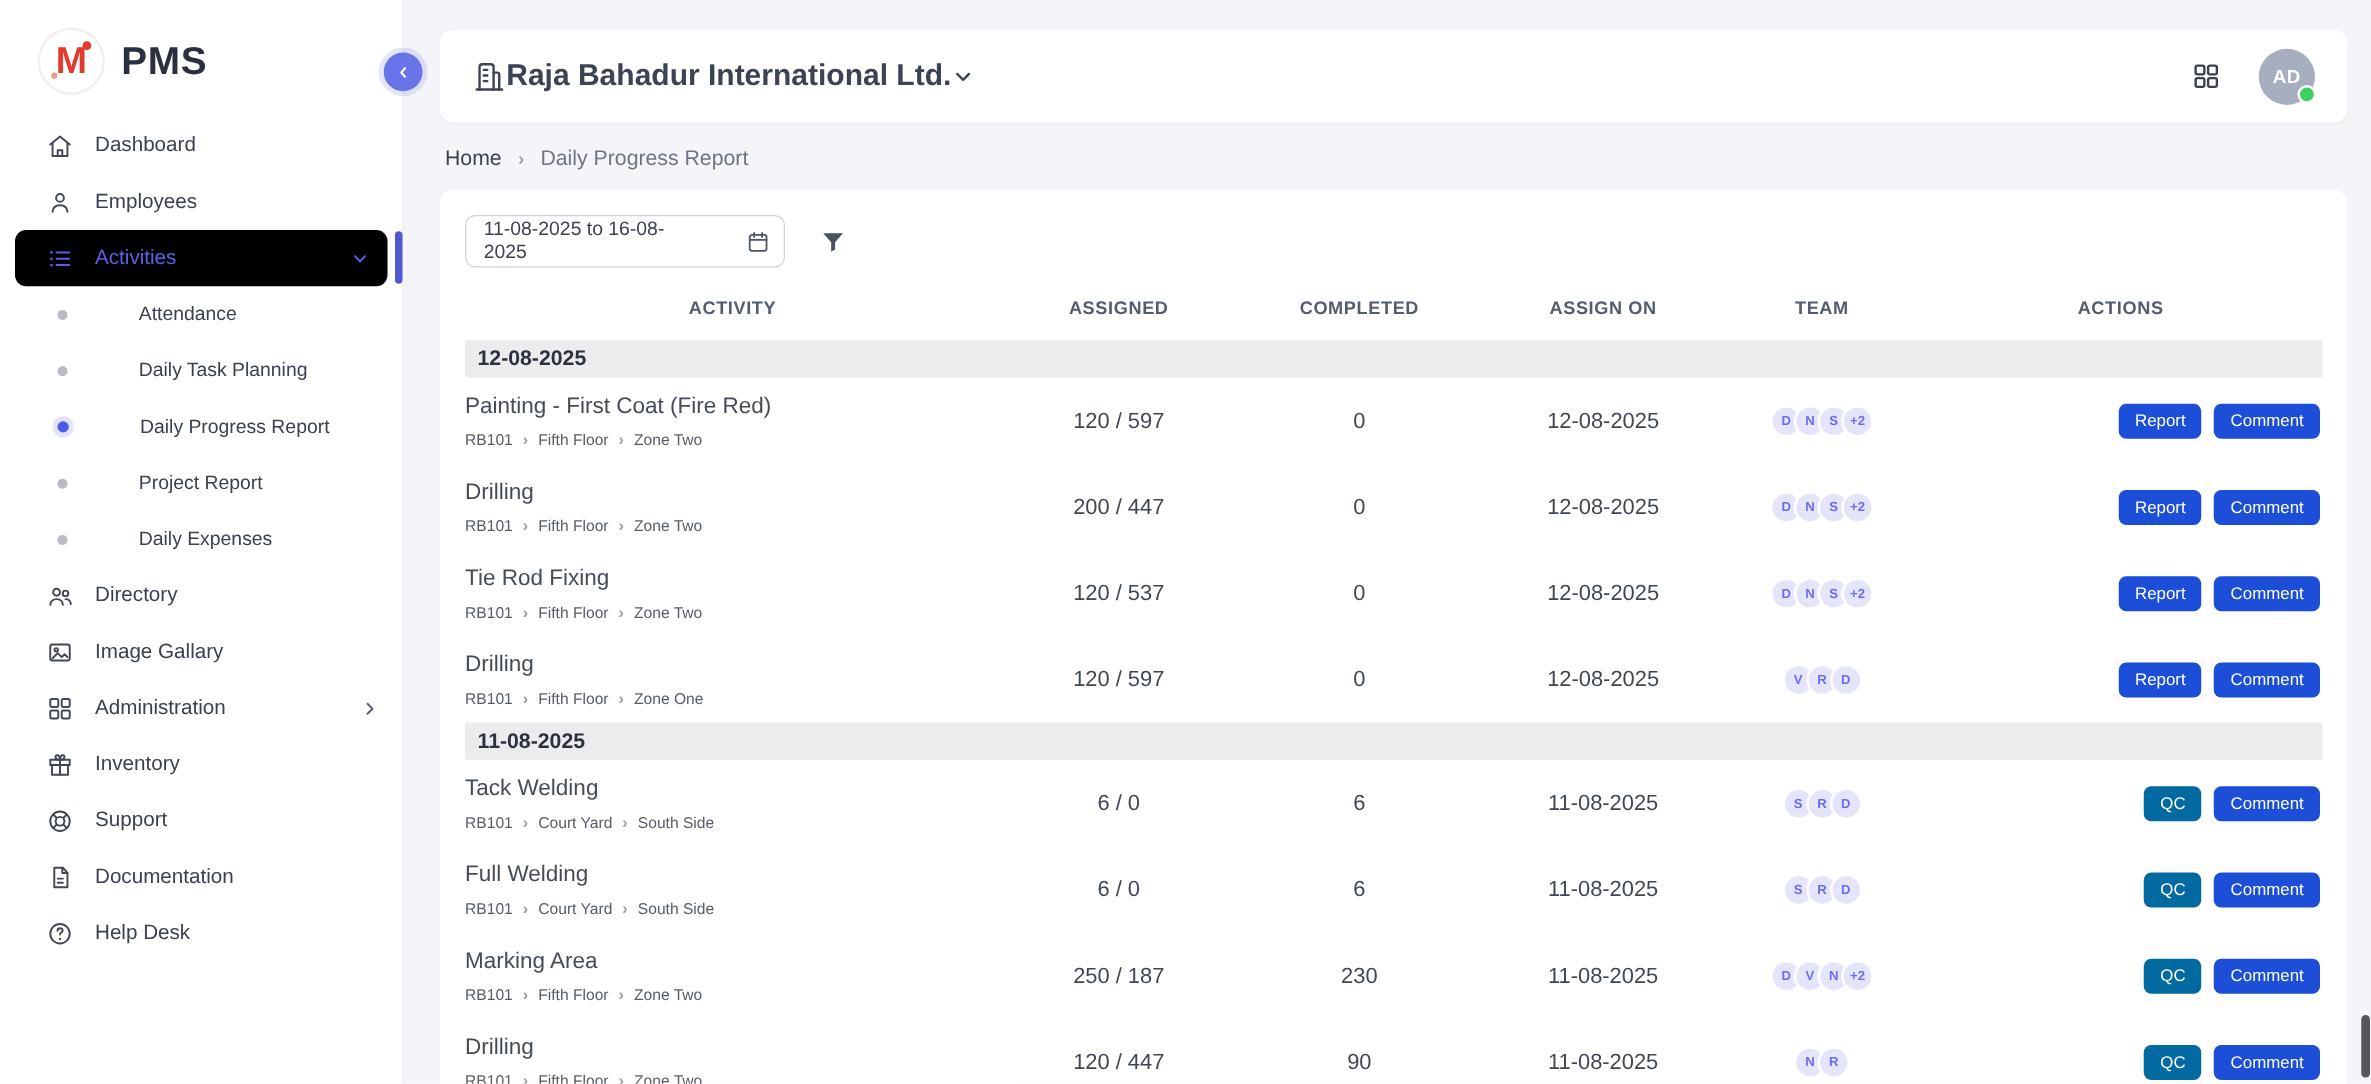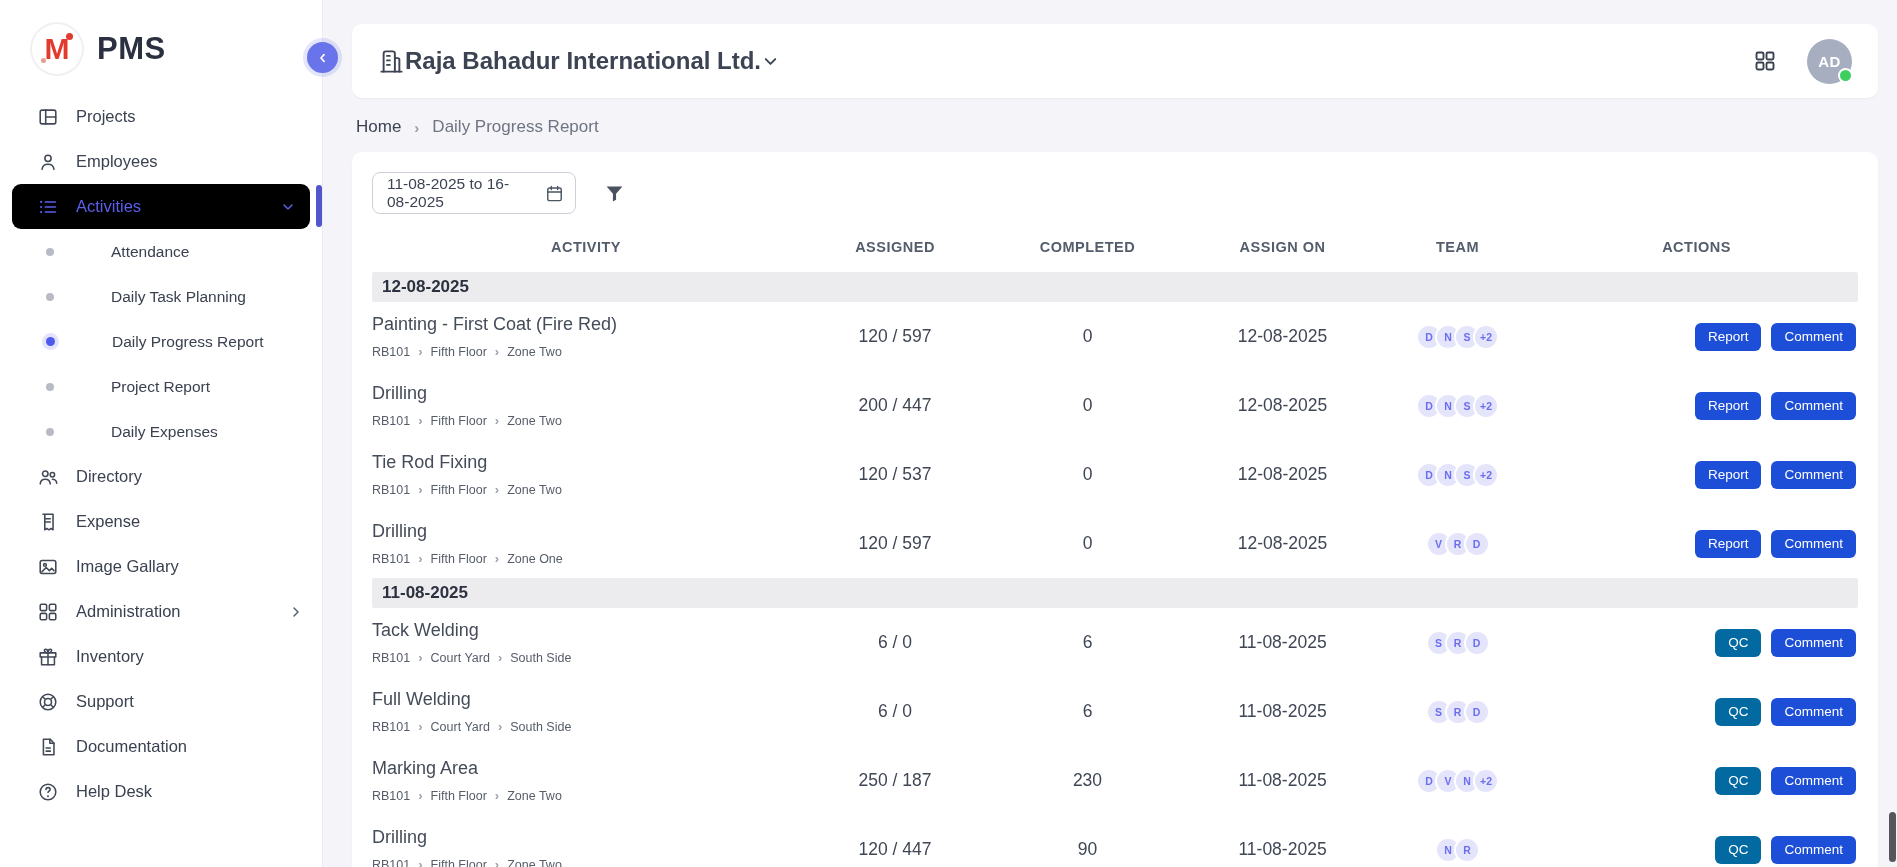--- a/index.html
+++ b/index.html
@@ -77,21 +77,21 @@
   .breadcrumb .bc-sep { color:#9aa0aa; font-size:15px; font-weight:700; }
   .breadcrumb .bc-current { color:#6e7482; }
 
   .content-card {
     margin:15px 19px 0 29px; background:#fff; border-radius:10px;
     box-shadow:0 1px 2px rgba(16,24,40,0.04);
     padding:20px 20px 30px; height:760px;
   }
   .filter-row { display:flex; align-items:center; gap:28px; margin-bottom:8px; }
   .date-input {
-    width:204px; height:42px; border:1.5px solid #ccd1da; border-radius:8px; background:#fff;
+    width:256px; height:42px; border:1.5px solid #ccd1da; border-radius:8px; background:#fff;
     display:flex; align-items:center; justify-content:space-between;
     padding:0 11px 0 14px; font-size:15.5px; color:#3c4353; cursor:pointer;gap:32px;
   }
   .funnel-btn { background:none; border:none; display:flex; cursor:pointer; }
 
   .thead, .trow { display:grid; grid-template-columns:428px 190px 195px 195px 155px 1fr; align-items:center; }
   .thead { height:50px; }
   .th { text-align:center; font-size:14.5px; font-weight:700; color:#545d6c; letter-spacing:0.5px; }
   .group-bar {
     height:30px; background:#ececee; display:flex; align-items:center; padding-left:10px;
@@ -138,25 +138,26 @@
         <svg width="16" height="16" viewBox="0 0 24 24" fill="none" stroke="#fff" stroke-width="2.6" stroke-linecap="round" stroke-linejoin="round">
           <path d="M13.5 7 9 12l4.5 5"></path>
         </svg>
       </span>
   </button>
 
   <nav class="nav">
     <div class="nav-item">
       <span class="nicon">
           <svg width="22" height="22" viewBox="0 0 24 24" fill="none" stroke="currentColor" stroke-width="1.7" stroke-linecap="round" stroke-linejoin="round">
-            <rect x="3.5" y="4.5" width="17" height="15" rx="2"></rect>
-            <path d="M9.5 4.5v15M9.5 12h11"></path>
-          </svg>
-        </span>
-      <span>Projects</span>
+            <path d="M3.5 10.5 12 3.5l8.5 7"></path>
+            <path d="M5.5 9.5v11h13v-11"></path>
+            <path d="M10 20.5v-5h4v5"></path>
+          </svg>
+        </span>
+      <span>Dashboard</span>
     </div>
     <div class="nav-item">
       <span class="nicon">
           <svg width="22" height="22" viewBox="0 0 24 24" fill="none" stroke="currentColor" stroke-width="1.7" stroke-linecap="round" stroke-linejoin="round">
             <circle cx="12" cy="8" r="3.4"></circle>
             <path d="M5.5 20c.4-3.7 3-5.6 6.5-5.6s6.1 1.9 6.5 5.6"></path>
           </svg>
         </span>
       <span>Employees</span>
     </div>
@@ -201,29 +202,20 @@
     <div class="nav-item">
       <span class="nicon">
           <svg width="22" height="22" viewBox="0 0 24 24" fill="none" stroke="currentColor" stroke-width="1.7" stroke-linecap="round" stroke-linejoin="round">
             <circle cx="9" cy="8.5" r="3"></circle>
             <path d="M3.5 19.5c.3-3.2 2.6-5 5.5-5s5.2 1.8 5.5 5"></path>
             <circle cx="16.8" cy="9.5" r="2.4"></circle>
             <path d="M16.8 14.5c2.6 0 4.4 1.7 4.7 4.3"></path>
           </svg>
         </span>
       <span>Directory</span>
-    </div>
-    <div class="nav-item">
-      <span class="nicon">
-          <svg width="22" height="22" viewBox="0 0 24 24" fill="none" stroke="currentColor" stroke-width="1.7" stroke-linecap="round" stroke-linejoin="round">
-            <path d="M6.5 3.5h11v17l-2.2-1.4-2.3 1.4-2.3-1.4-2.2 1.4v-17z"></path>
-            <path d="M9.5 8.5h5M9.5 12h5"></path>
-          </svg>
-        </span>
-      <span>Expense</span>
     </div>
     <div class="nav-item">
       <span class="nicon">
           <svg width="22" height="22" viewBox="0 0 24 24" fill="none" stroke="currentColor" stroke-width="1.7" stroke-linecap="round" stroke-linejoin="round">
             <rect x="3.5" y="5" width="17" height="14" rx="2"></rect>
             <circle cx="8.7" cy="9.7" r="1.5"></circle>
             <path d="M5.5 17l4.5-4.5 3.5 3.5 2.5-2.5 2.5 2.5"></path>
           </svg>
         </span>
       <span>Image Gallary</span>

